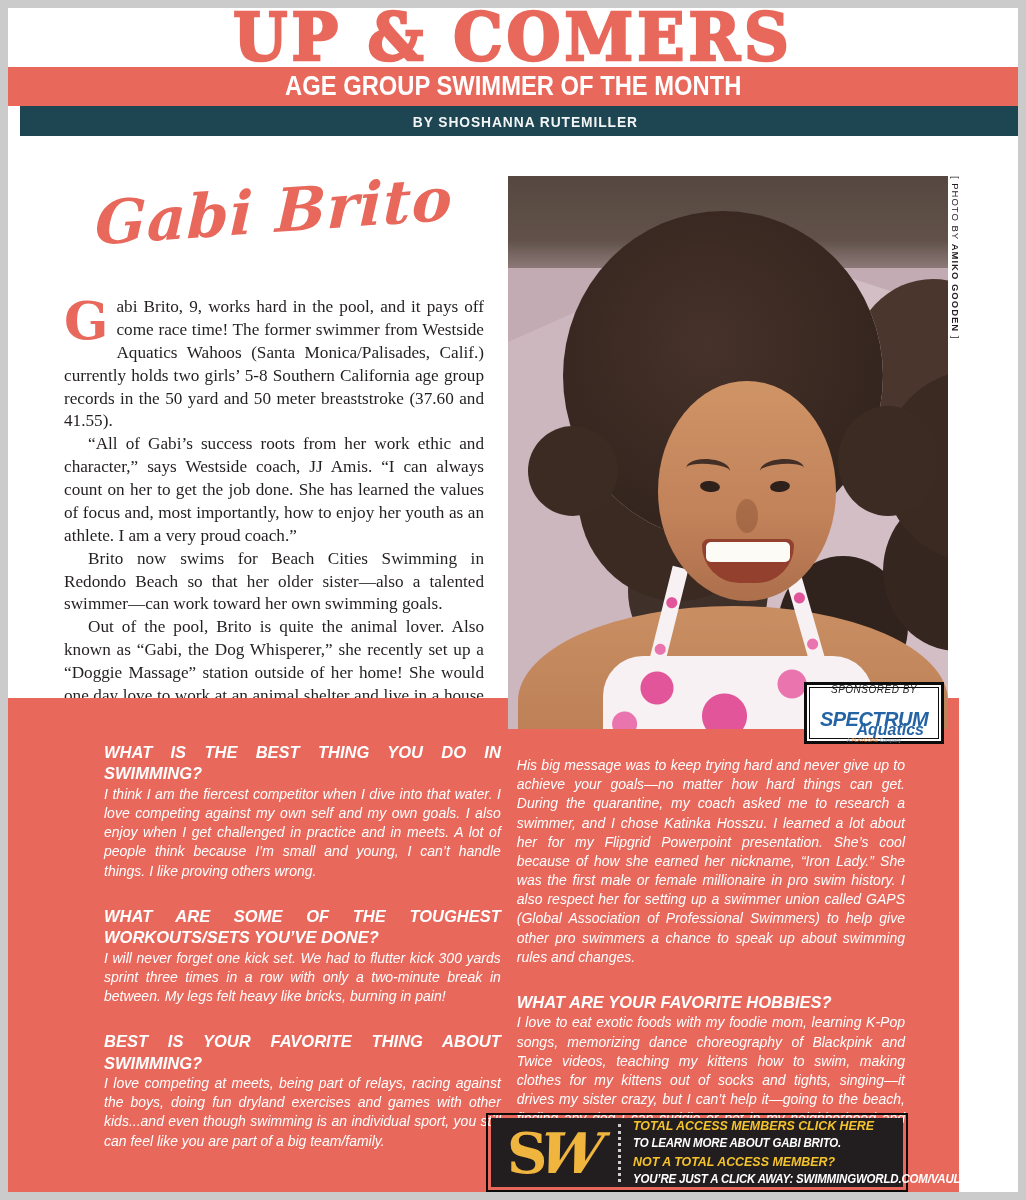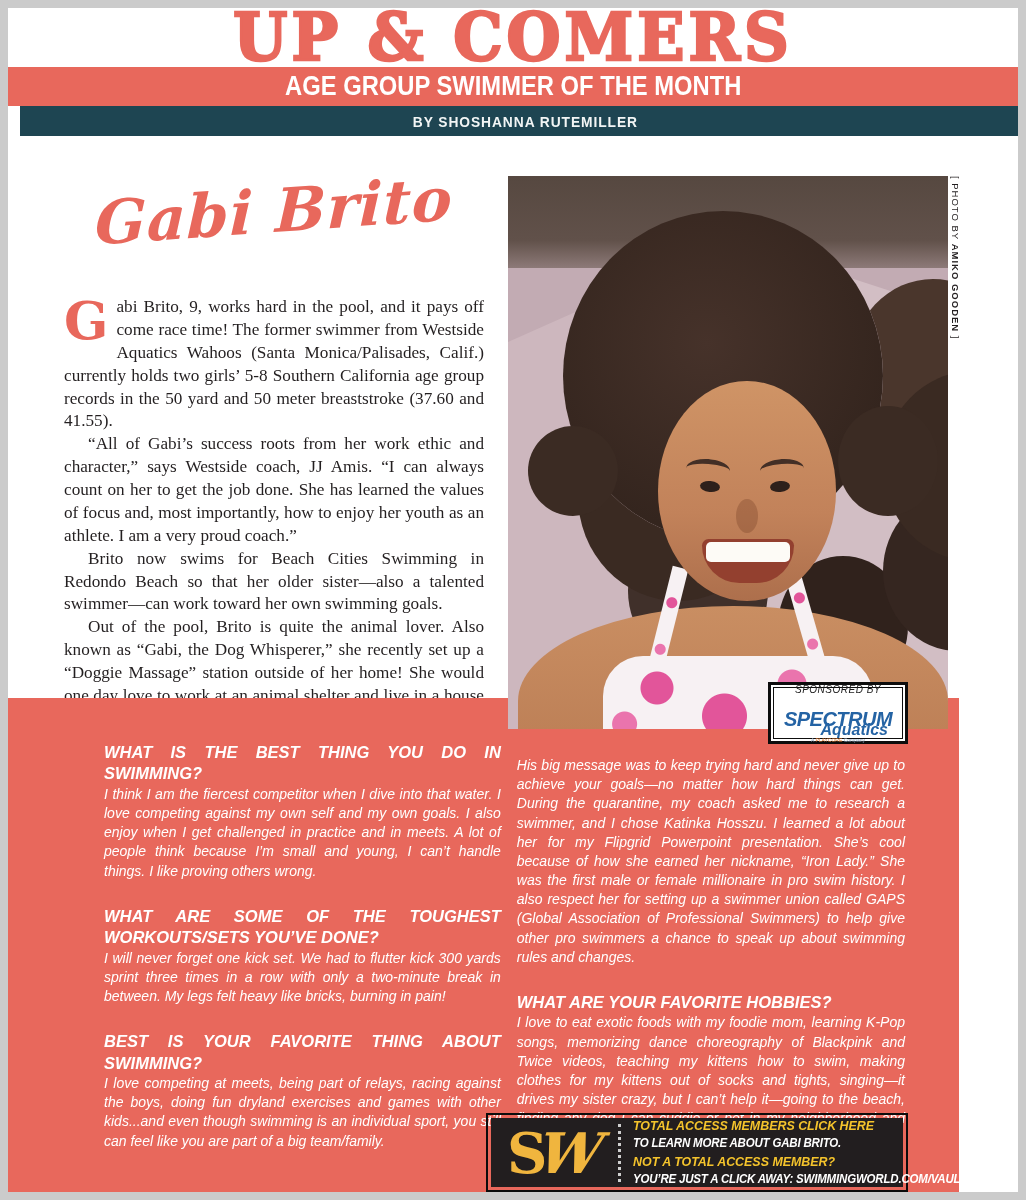--- a/index.html
+++ b/index.html
@@ -101,21 +101,21 @@
       radial-gradient(circle at 50% 70%,#ea74ad 5px,transparent 6px);}
   .strap.l{left:150px;top:390px;transform:rotate(14deg);}
   .strap.r{left:290px;top:385px;transform:rotate(-16deg);}
   .photo-credit{
     position:absolute;left:942px;top:168px;writing-mode:vertical-rl;
     font-size:9.5px;color:#231f20;letter-spacing:1px;white-space:nowrap;z-index:2;
   }
   .photo-credit b{font-weight:bold;}
   
   .sponsor{
-    position:absolute;left:760px;top:674px;width:140px;height:62px;
+    position:absolute;left:796px;top:674px;width:140px;height:62px;
     border:3px solid #0d0d0d;background:#ffffff;z-index:5;padding:2px;box-sizing:border-box;
   }
   .sponsor .in{width:100%;height:100%;border:1px solid #0d0d0d;box-sizing:border-box;
     display:flex;flex-direction:column;align-items:center;justify-content:center;background:#fff;}
   .sp-label{font-size:10px;font-style:italic;color:#1a1a1a;letter-spacing:0.5px;}
   .sp-brand{font-size:20px;font-weight:bold;font-style:italic;color:#2463a4;letter-spacing:-0.5px;
     line-height:18px;margin-top:15px;}
   .sp-sub{font-size:16px;font-weight:bold;color:#2463a4;align-self:flex-end;margin-right:14px;
     line-height:10px;font-style:italic;}
   .sp-tag{font-size:5px;color:#8aa0b8;margin-top:2px;}

